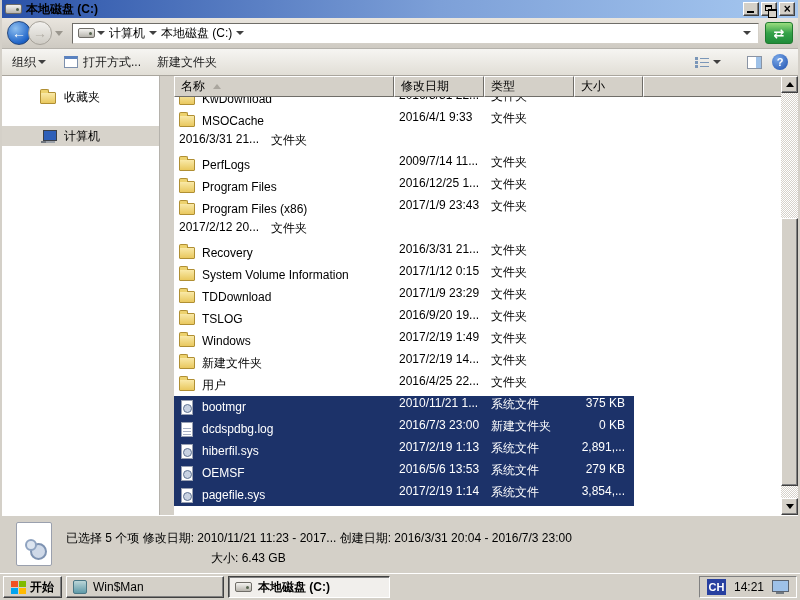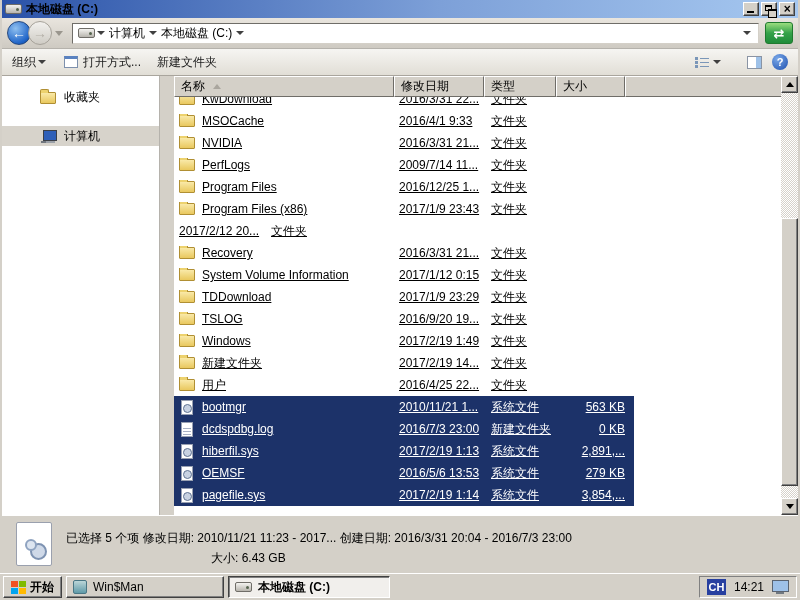--- a/index.html
+++ b/index.html
@@ -68,25 +68,25 @@
   .folder-icon::before { content:""; position:absolute; top:-4px; left:-1px; width:7px; height:3px; background:#edd26e; border:1px solid #b08f33; border-bottom:none; border-radius:2px 2px 0 0; }
   .computer-icon { display:inline-block; width:16px; height:13px; flex:none; position:relative; }
   .computer-icon::before { content:""; position:absolute; left:3px; top:0; width:12px; height:9px; background:#2e5fb8; border:1px solid #3b3f46; }
   .computer-icon::after { content:""; position:absolute; left:6px; bottom:0; width:9px; height:2px; background:#9aa0a8; box-shadow:-5px 0 0 #70767e; }
   .splitter { width:14px; flex:none; background:#d4d0c8; }
 
   .listpane { flex:1; position:relative; background:#fff; min-width:0; }
   .lheader { position:absolute; top:0; left:0; right:3px; height:21px; display:flex; }
   .hcell { height:21px; background:#d4d0c8; display:flex; align-items:center; padding:0 6px; white-space:nowrap;
     border-top:1px solid #fff; border-left:1px solid #fff; border-right:1px solid #6f6d68; border-bottom:1px solid #6f6d68; }
-  .hcell.c-name { width:220px; } .hcell.c-date { width:90px; } .hcell.c-type { width:72px; } .hcell.c-size { width:69px; } .hcell.c-fill { flex:1; }
+  .hcell.c-name { width:220px; } .hcell.c-date { width:90px; } .hcell.c-type { width:90px; } .hcell.c-size { width:69px; } .hcell.c-fill { flex:1; }
   .sort-arrow { width:0; height:0; border:4px solid transparent; border-bottom:5px solid #aaa69e; margin:-4px 0 0 8px; }
 
   .rows { position:absolute; top:21px; left:0; right:17px; bottom:0; overflow:hidden; }
-  .row { height:22px; width:460px; display:flex; align-items:center; color:#000;text-decoration:underline; }
+  .row { height:22px; width:460px; display:flex; color:#000; }
   .row.clipped { margin-top:-9px; }
   .row.sel { background:#1c3269; color:#fff; }
   .cell { white-space:nowrap; overflow:hidden; }
   .cell.name { width:220px; display:flex; align-items:center; padding-left:5px; }
   .cell.date { width:90px; padding-left:5px; }
   .cell.type { width:90px; padding-left:7px; }
   .cell.size { width:55px; text-align:right; padding-right:4px; }
   .ficon { display:inline-block; flex:none; margin-right:7px; position:relative; }
   .ficon.folder { width:16px; height:12px; background:linear-gradient(#f9e9a8,#e9c85e); border:1px solid #b08f33; border-radius:1px; }
   .ficon.folder::before { content:""; position:absolute; top:-4px; left:-1px; width:7px; height:3px; background:#edd26e; border:1px solid #b08f33; border-bottom:none; border-radius:2px 2px 0 0; }
@@ -239,24 +239,20 @@
             <div class="row">
               <span class="cell name">
                 <span class="ficon folder"></span>
                 <span>MSOCache</span>
               </span>
               <span class="cell date">2016/4/1 9:33</span>
               <span class="cell type">文件夹</span>
               <span class="cell size"></span>
             </div>
             <div class="row">
-              <span class="cell name">
-                <span class="ficon folder"></span>
-                <span>NVIDIA</span>
-              </span>
               <span class="cell date">2016/3/31 21...</span>
               <span class="cell type">文件夹</span>
               <span class="cell size"></span>
             </div>
             <div class="row">
               <span class="cell name">
                 <span class="ficon folder"></span>
                 <span>PerfLogs</span>
               </span>
               <span class="cell date">2009/7/14 11...</span>
@@ -349,21 +345,21 @@
               <span class="cell type">文件夹</span>
               <span class="cell size"></span>
             </div>
             <div class="row sel">
               <span class="cell name">
                 <span class="ficon system"></span>
                 <span>bootmgr</span>
               </span>
               <span class="cell date">2010/11/21 1...</span>
               <span class="cell type">系统文件</span>
-              <span class="cell size">563 KB</span>
+              <span class="cell size">375 KB</span>
             </div>
             <div class="row sel">
               <span class="cell name">
                 <span class="ficon text"></span>
                 <span>dcdspdbg.log</span>
               </span>
               <span class="cell date">2016/7/3 23:00</span>
               <span class="cell type">新建文件夹</span>
               <span class="cell size">0 KB</span>
             </div>

